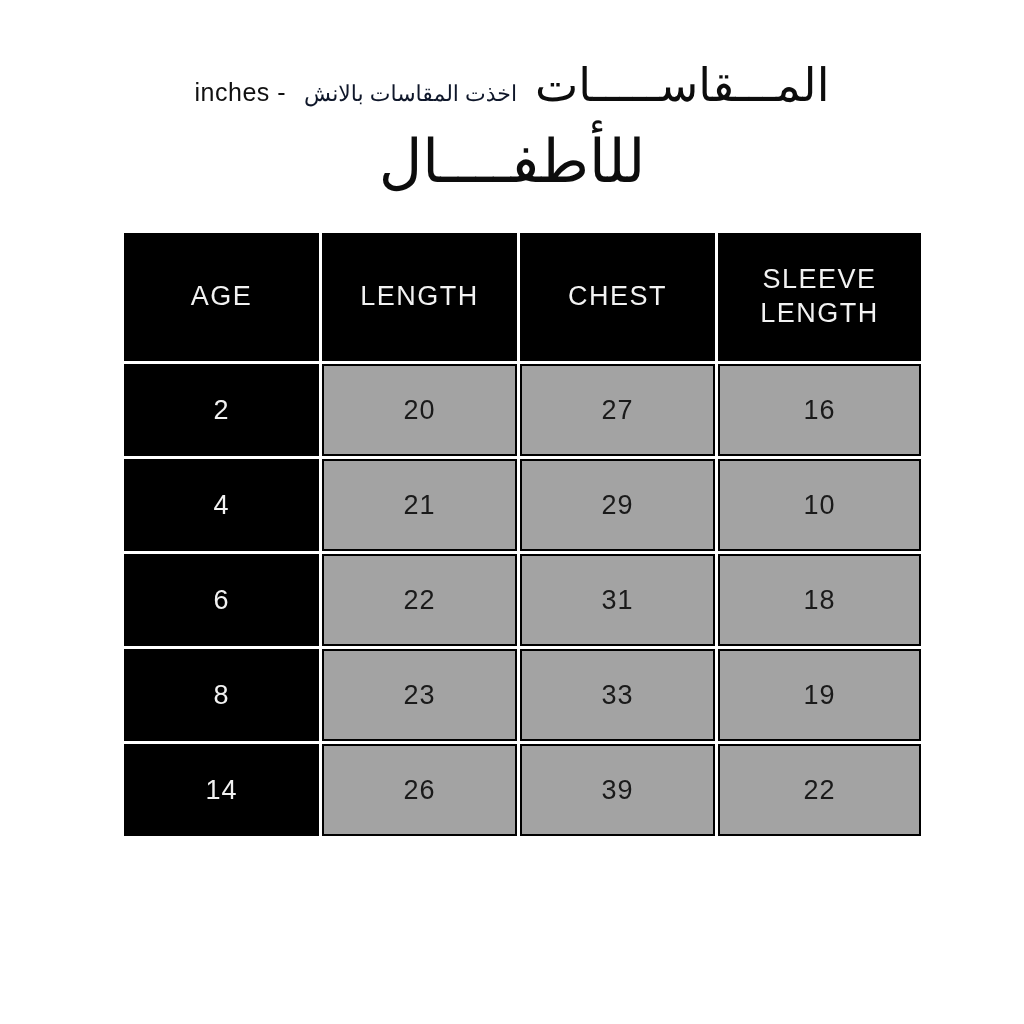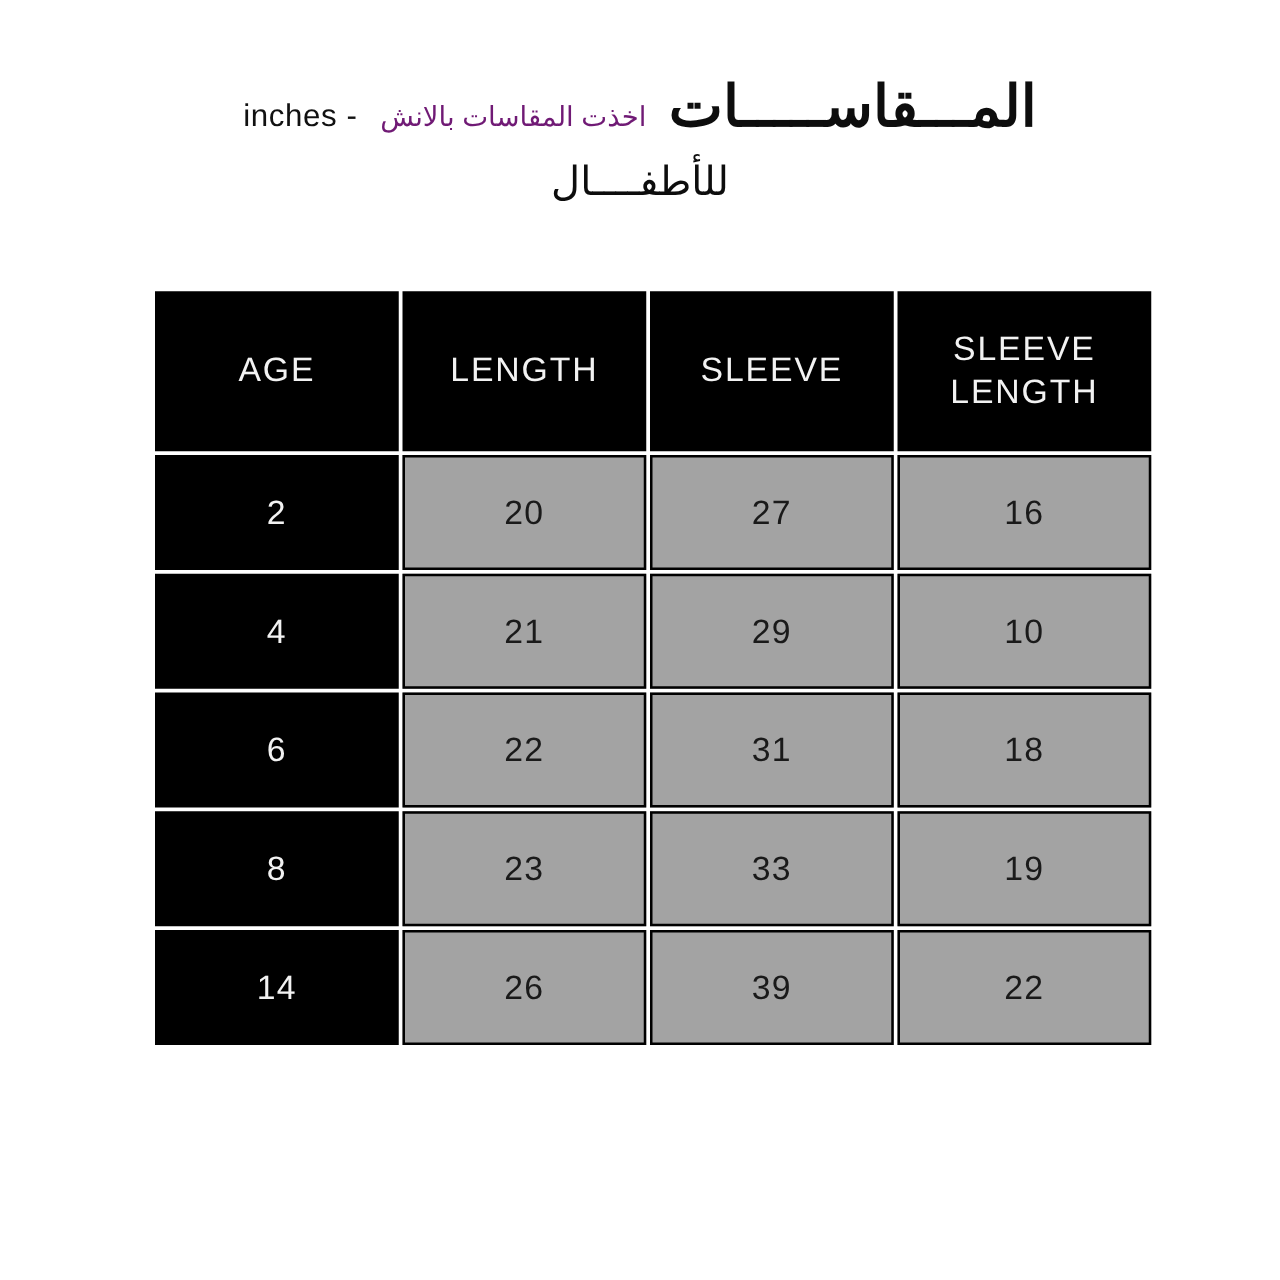--- a/index.html
+++ b/index.html
@@ -35,43 +35,43 @@
     display: flex;
     flex-direction: row;
     align-items: baseline;
     justify-content: center;
     gap: 18px;
     white-space: nowrap;
   }
 
   .title-main {
     font-size: 46px;
-    font-weight: 700;
+    font-weight: 400;
     letter-spacing: 1px;
     color: #0d0d0d;
     direction: rtl;
   }
 
   .subtitle-ar {
     font-size: 22px;
     font-weight: 400;
-    color: #701a75;
+    color: #0f172a;
     direction: rtl;
   }
 
   .subtitle-en {
     font-size: 25px;
     font-weight: 400;
     color: #111111;
     letter-spacing: 0.5px;
   }
 
   .heading-line2 {
     margin-top: 14px;
-    font-size: 32px;
+    font-size: 60px;
     font-weight: 400;
     letter-spacing: 1px;
     color: #0d0d0d;
     direction: rtl;
   }
 
   
   .table-wrap {
     position: absolute;
     top: 230px;
@@ -143,21 +143,21 @@
       <colgroup>
         <col class="c-age">
         <col class="c-length">
         <col class="c-chest">
         <col class="c-sleeve">
       </colgroup>
       <thead>
         <tr>
           <th>AGE</th>
           <th>LENGTH</th>
-          <th>SLEEVE</th>
+          <th>CHEST</th>
           <th>SLEEVE LENGTH</th>
         </tr>
       </thead>
       <tbody>
         <tr>
           <td class="age-cell">2</td>
           <td class="val-cell">20</td>
           <td class="val-cell">27</td>
           <td class="val-cell">16</td>
         </tr>

